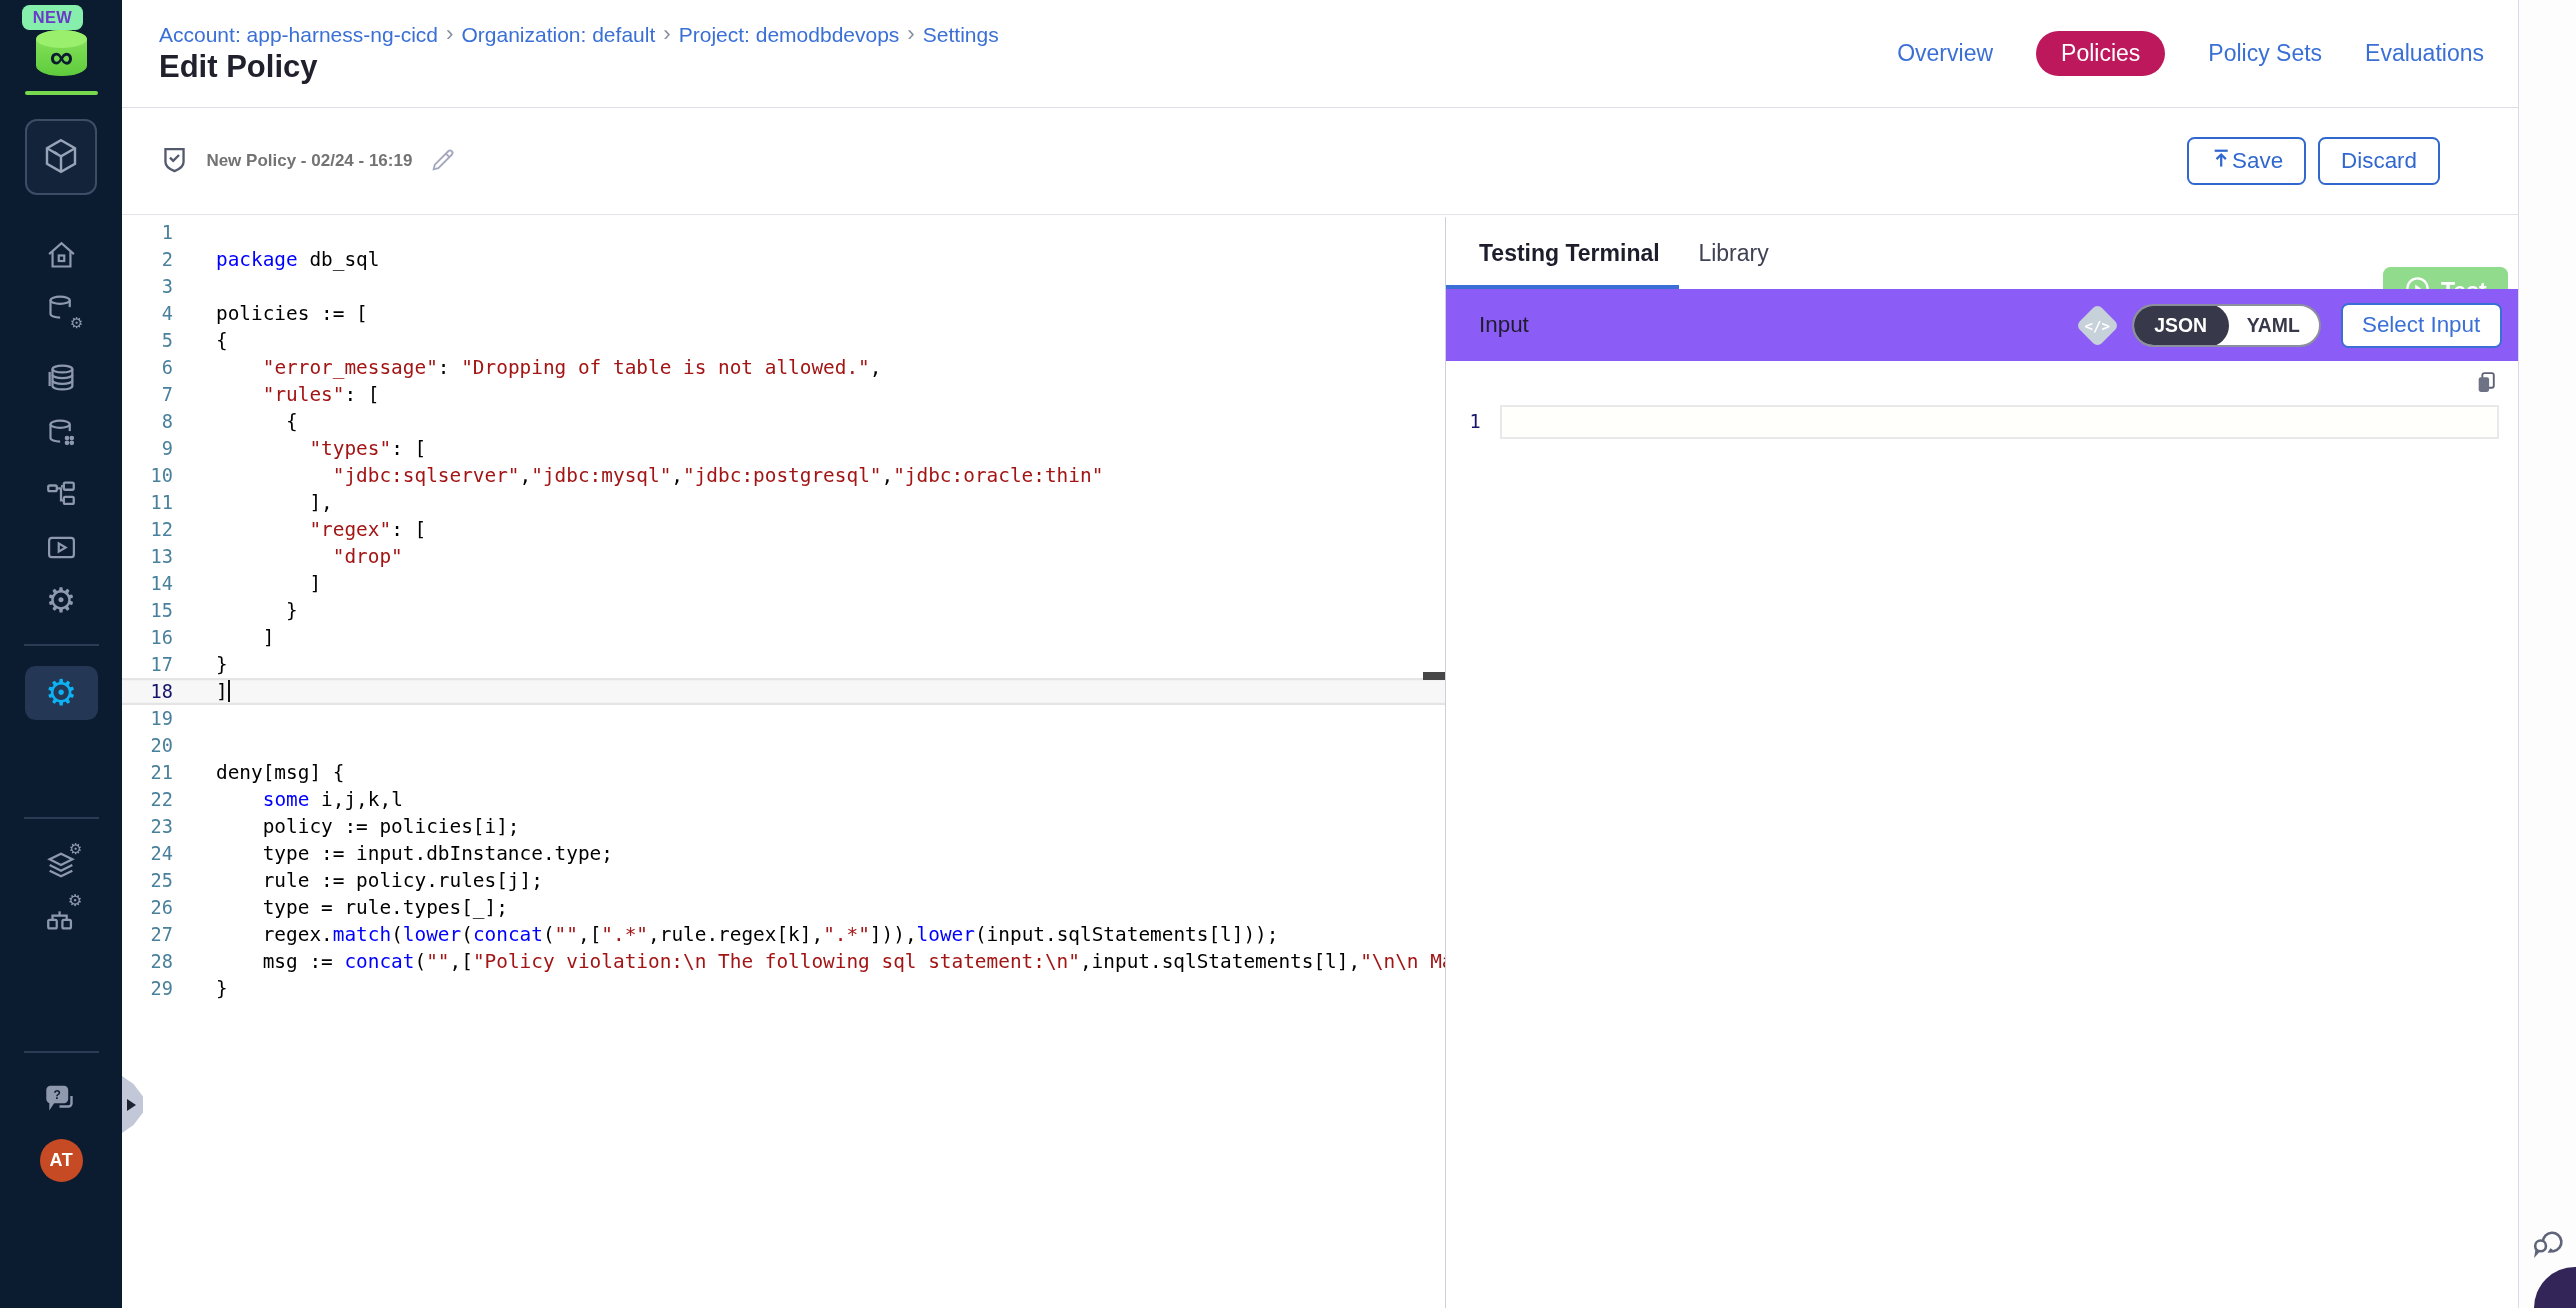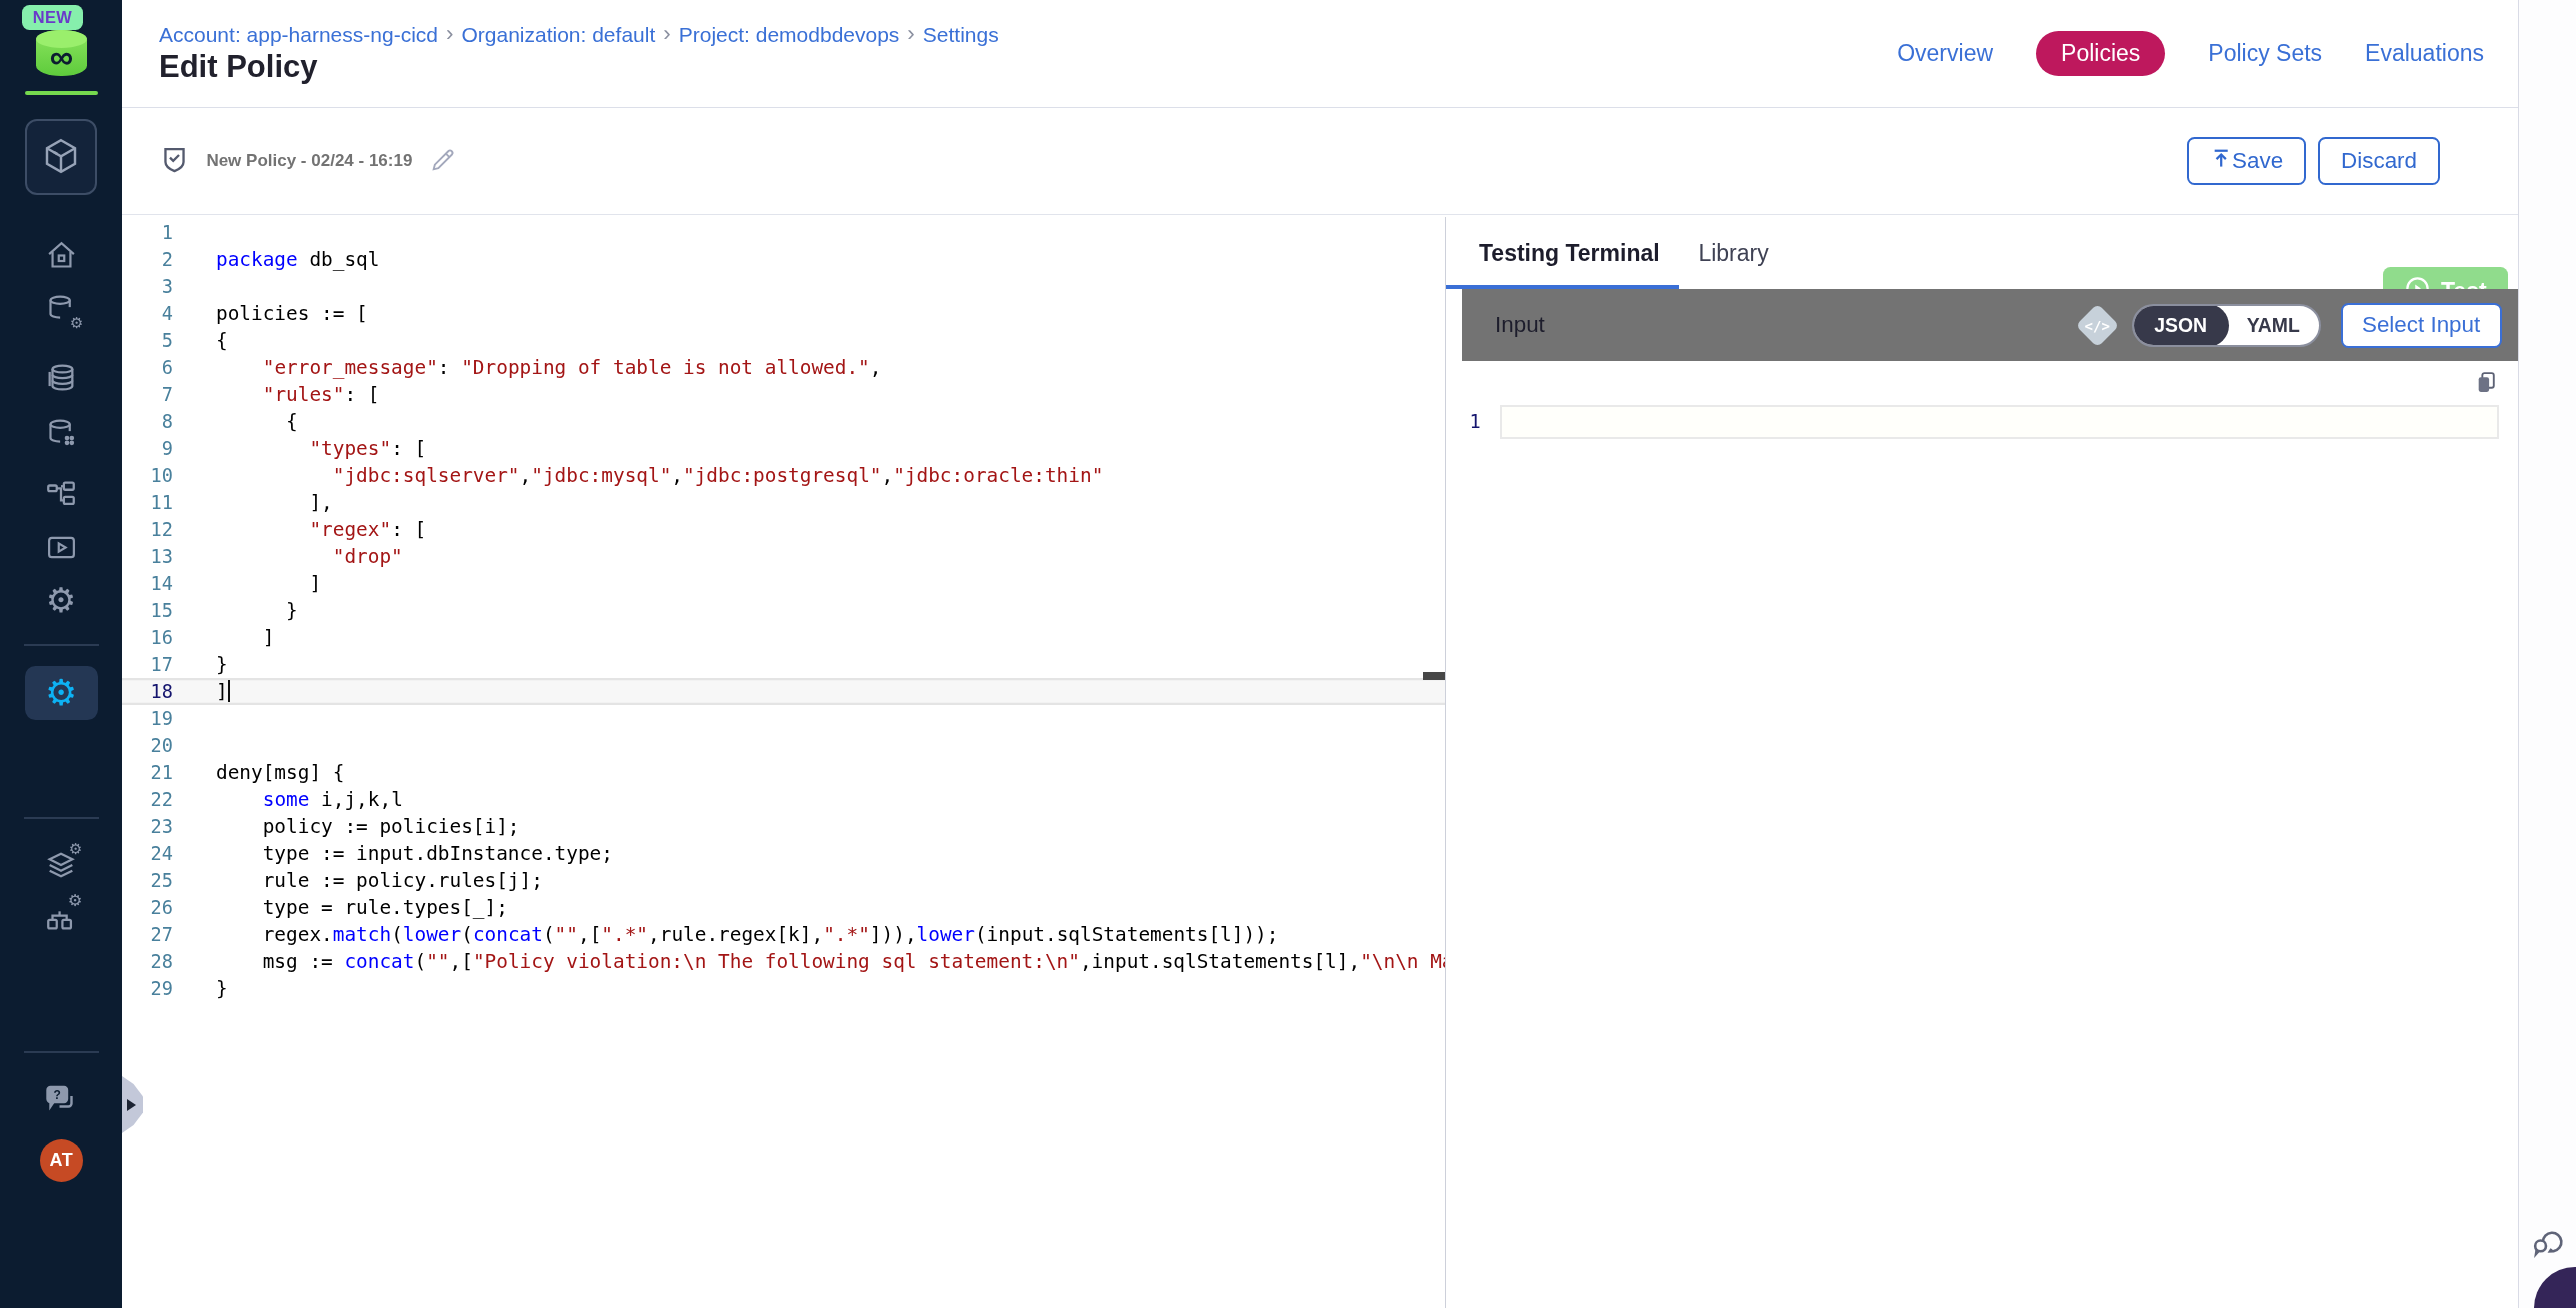--- a/index.html
+++ b/index.html
@@ -68,21 +68,21 @@
   .ruler-mark { position:absolute; right:0; top:455px; width:22.4px; height:7.5px; background:#474747; }
 
   
   .test-pane { position:relative; flex:1; background:#fff; overflow:hidden; }
   .tabs-row { position:relative; height:72px; display:flex; align-items:stretch; }
   .tab { display:flex; align-items:center; font-size:23px; color:#3f4254; padding:0 19.4px; position:relative; cursor:pointer; }
   .tab.active { font-weight:700; color:#1d1d2c; padding-left:33px; }
   .tab.active:after { content:""; position:absolute; left:0; right:0; bottom:0; height:4.5px; background:#3a6fd6; }
   .btn-test { position:absolute; right:10.4px; top:10.4px; height:49px; display:flex; align-items:center; gap:10.4px; background:#90dc8c; color:#fff; font-size:23px; font-weight:700; border:none; border-radius:7.5px; padding:0 21px; cursor:default; font-family:"Liberation Sans",sans-serif;margin-top:40px; }
   .btn-test svg { stroke:#fff; fill:none; stroke-width:2; }
-  .input-row { position:relative; height:72px; background:#737373; display:flex; align-items:center;margin-left:16px; }
+  .input-row { position:relative; height:72px; background:#8b5cf6; display:flex; align-items:center; }
   .input-label { font-size:22.4px; color:#1d1d2c; margin-left:33px; }
   .input-tools { position:absolute; right:16.4px; display:flex; align-items:center; gap:19.4px; }
   .code-diamond { width:31px; height:31px; background:#c7d1da; border-radius:6px; transform:rotate(45deg); display:flex; align-items:center; justify-content:center; }
   .code-diamond span { transform:rotate(-45deg); color:#fff; font-weight:700; font-size:14px; font-family:"DejaVu Sans Mono",monospace; }
   .fmt-toggle { display:flex; align-items:center; background:#fff; border:2.2px solid #8b8f9e; border-radius:745px; height:43px; overflow:hidden; }
   .fmt-seg { font-size:19.4px; font-weight:700; padding:0 19.4px; height:43px; display:flex; align-items:center; color:#37394a; cursor:pointer; }
   .fmt-seg.selected { background:#37394a; color:#fff; border-radius:745px; margin:-2.2px; height:43px; padding:0 22.4px; }
   .btn-select-input { height:45px; border:2.2px solid #3a6fd6; color:#3a6fd6; background:#fff; border-radius:7.5px; font-size:22.4px; font-weight:500; padding:0 19.4px; cursor:pointer; font-family:"Liberation Sans",sans-serif; }
   .input-editor { position:relative; padding-top:42px; font-family:"DejaVu Sans Mono","Liberation Mono",monospace; font-size:19.4px; }
   .copy-icon { position:absolute; top:9px; right:19.4px; cursor:pointer; }

